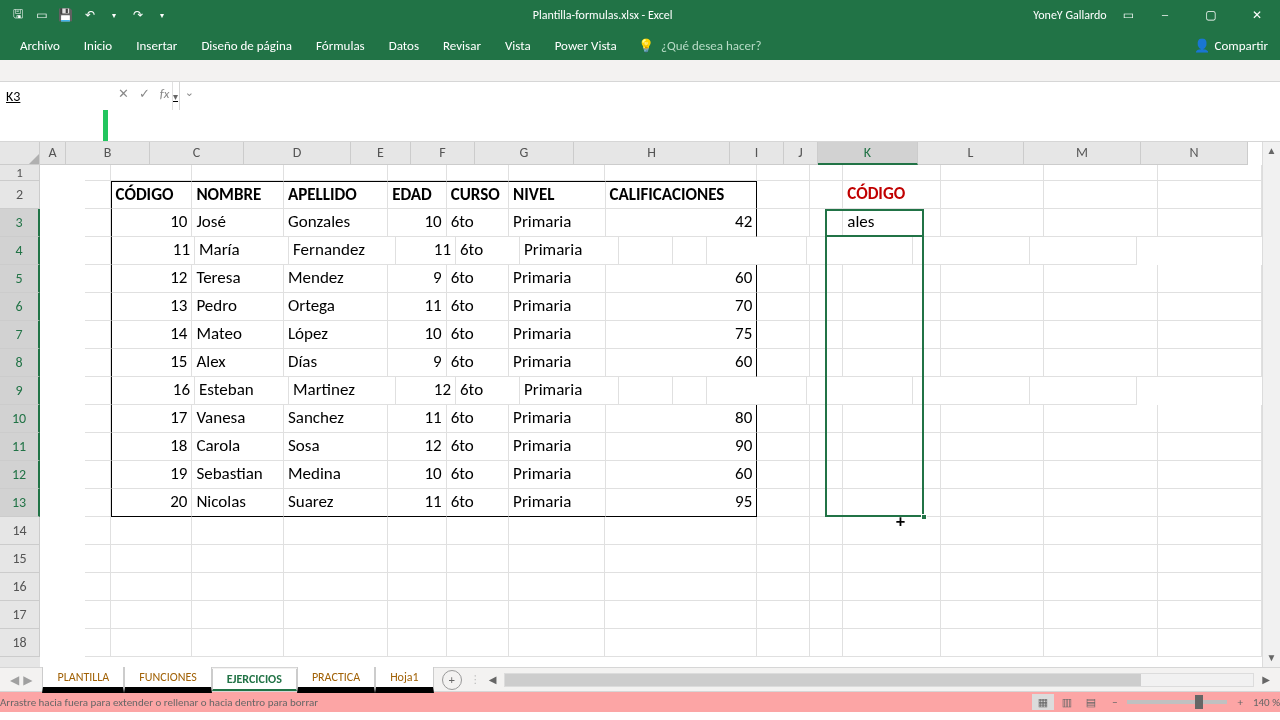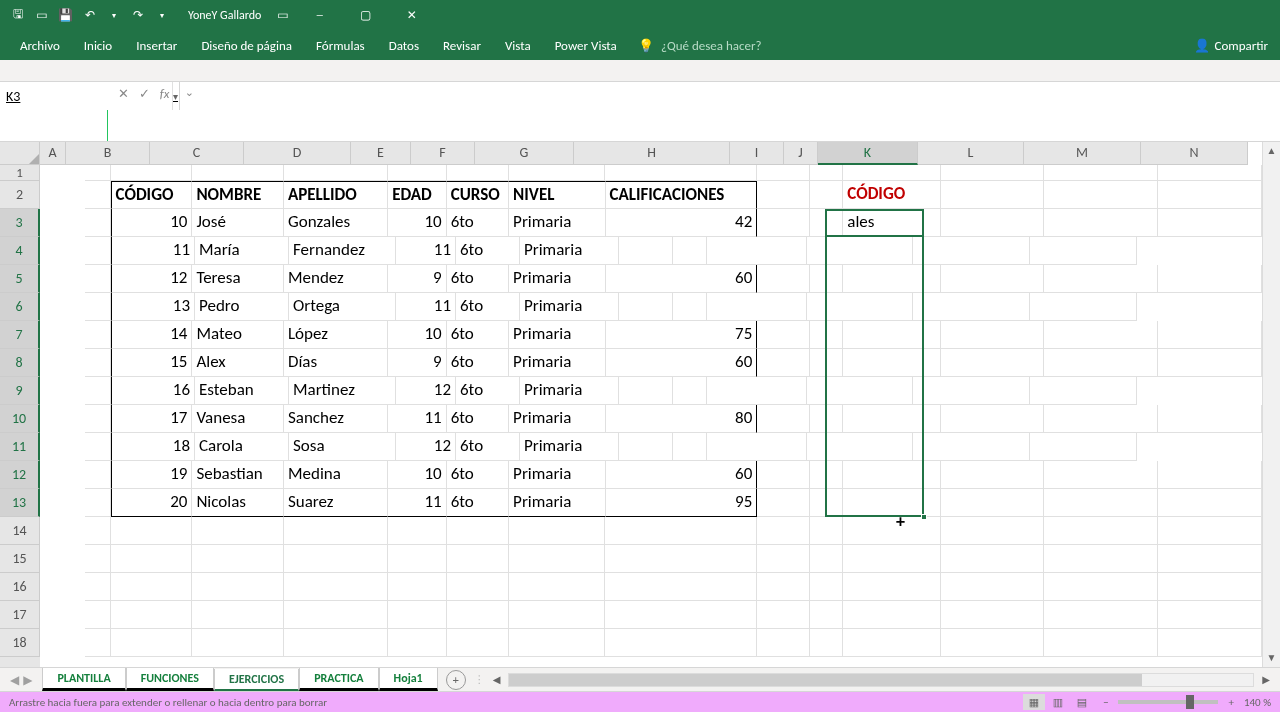--- a/index.html
+++ b/index.html
@@ -16,21 +16,21 @@
 .ribbon-tabs { height: 30px; background: #217346; display: flex; align-items: center; padding-left: 8px; font-size: 13px; }
 .ribbon-tabs .tab { padding: 6px 12px; color: #fff; cursor: pointer; }
 .ribbon-tabs .tab.file { background: #217346; }
 .ribbon-tabs .tellme { color: #b7dbc6; display:flex; align-items:center; gap:6px; margin-left:10px;}
 .ribbon-tabs .spacer { flex:1; }
 .ribbon-tabs .share { color:#fff; display:flex; align-items:center; gap:4px; padding:0 12px;}
 
 .ribbon-body { height: 22px; background: #f3f2f1; border-bottom: 1px solid #d6d6d6; }
 
 .formula-bar { height: 60px; display: flex; border-bottom: 1px solid #d6d6d6; }
-.name-box-wrap { width: 108px; border-right: 1px solid #22c55e; display: flex; text-decoration: underline; }
+.name-box-wrap { width: 108px; border-right: 5px solid #22c55e; display: flex; text-decoration: underline; }
 .name-box { flex:1; height: 28px; padding: 4px 6px; font-size: 14px; border: none; outline: none; }
 .name-box-arrow { width: 18px; display:flex; align-items:center; justify-content:center; font-size:10px; color:#666; border-left:1px solid #e0e0e0; height:28px; cursor:pointer;}
 .fx-btns { display:flex; align-items:flex-start; padding-top:4px; gap:10px; padding-left:10px; padding-right:10px; border-right:1px solid #d6d6d6; height:28px;}
 .fx-btns span { color:#888; font-size:13px; cursor:pointer;}
 .fx { font-style: italic; color:#333; }
 .formula-input { flex:1; resize:none; border:none; outline:none; font-size:14px; padding:5px 8px; font-family: Calibri, sans-serif;}
 .fb-expand { width:18px; display:flex; align-items:flex-start; justify-content:center; padding-top:4px; cursor:pointer; color:#888; font-size:11px;}
 
 .grid-area { position: relative; height: 525px; overflow: hidden; background:#fff; }
 .col-headers { position:absolute; top:0; left:0; right:18px; height:23px; display:flex; }
@@ -58,30 +58,30 @@
 .sel-outline { position:absolute; border:2px solid #217346; pointer-events:none; }
 .fill-handle { position:absolute; width:6px; height:6px; background:#217346; border:1px solid #fff; cursor:crosshair; }
 .cross-cursor { position:absolute; font-size:18px; color:#000; pointer-events:none; font-weight:bold;}
 
 .vscroll { position:absolute; top:0; right:0; width:18px; bottom:0; background:#f1f1f1; border-left:1px solid #dcdcdc;}
 .vscroll .arrow { height:18px; text-align:center; font-size:10px; color:#666; line-height:18px; cursor:pointer;}
 
 .sheet-tabs-bar { height:24px; display:flex; align-items:center; border-top:1px solid #d6d6d6; background:#f3f2f1; font-size:12px; }
 .sheet-nav { display:flex; gap:4px; padding:0 10px; color:#a0a0a0;}
 .sheet-nav span { cursor:pointer; }
-.sheet-tab { padding:3px 14px; border:1px solid #ccc; border-top:none; background:#fff; cursor:pointer; color:#15803d; border-bottom:3px solid #000000;font-weight:bold;}
+.sheet-tab { padding:3px 14px; border:1px solid #ccc; border-top:none; background:#fff; cursor:pointer; color:#a16207; border-bottom:6px solid #000000;}
 .sheet-tab.active { background:#fff; color:#217346; font-weight:bold; border-bottom:2px solid #217346; }
 .add-sheet { width:20px; height:20px; border:1px solid #999; border-radius:50%; display:flex; align-items:center; justify-content:center; margin-left:8px; cursor:pointer; font-size:12px; color:#666;}
 .hscroll-area { flex:1; display:flex; align-items:center; padding:0 8px; gap:6px;}
 .hscroll-split { color:#bbb; font-size:11px;}
 .hscroll-arrow { color:#666; font-size:10px; cursor:pointer; padding:0 2px;}
 .hscroll-track { flex:1; height:14px; background:#f1f1f1; border:1px solid #dcdcdc; position:relative;}
 .hscroll-thumb{ position:absolute; left:0; width:85%; top:0; bottom:0; background:#cdcdcd;}
 
-.status-bar { height:21px; background:#f0abfc; border-top:1px solid #d6d6d6; display:flex; align-items:center; font-size:11px; color:#666; padding:0 9px;}
+.status-bar { height:21px; background:#fca5a5; border-top:1px solid #d6d6d6; display:flex; align-items:center; font-size:11px; color:#666; padding:0 0;}
 .status-bar .msg { flex:1; }
 .view-btns { display:flex; gap:2px; margin-right:6px;}
 .view-btn { width:22px; height:16px; border:1px solid transparent; display:flex; align-items:center; justify-content:center; cursor:pointer; font-size:11px;}
 .view-btn.active { background:#dcdcdc; }
 .zoom { display:flex; align-items:center; gap:6px;}
 .zoom-slider { width:100px; height:4px; background:#c0c0c0; position:relative;}
 .zoom-slider .thumb { position:absolute; width:8px; height:14px; background:#666; top:-5px; left:68%;}
 .zoom-btn { cursor:pointer; padding:0 4px; }
 
 
@@ -93,20 +93,21 @@
 <div class="title-bar">
   <div class="qat">
     <span>🖫</span>
     <span>▭</span>
     <span>💾</span>
     <span>↶</span>
     <span style="font-size:8px">▾</span>
     <span>↷</span>
     <span style="font-size:8px">▾</span>
   </div>
+  <div class="title">Plantilla-formulas.xlsx  -  Excel</div>
   <div class="user">YoneY Gallardo</div>
   <span style="padding:0 8px">▭</span>
   <div class="win-controls">
     <span>─</span>
     <span>▢</span>
     <span>✕</span>
   </div>
 </div>
 
 <div class="ribbon-tabs">
@@ -267,20 +268,21 @@
         <div class="cell cN"></div>
       </div>
       <div class="cell-row">
         <div class="cell cA"></div>
         <div class="cell cB num tbl-l">13</div>
         <div class="cell cC">Pedro</div>
         <div class="cell cD">Ortega</div>
         <div class="cell cE num">11</div>
         <div class="cell cF">6to</div>
         <div class="cell cG">Primaria</div>
+        <div class="cell cH num tbl-r">70</div>
         <div class="cell cI"></div>
         <div class="cell cJ"></div>
         <div class="cell cK"></div>
         <div class="cell cL"></div>
         <div class="cell cM"></div>
         <div class="cell cN"></div>
       </div>
       <div class="cell-row">
         <div class="cell cA"></div>
         <div class="cell cB num tbl-l">14</div>
@@ -345,20 +347,21 @@
         <div class="cell cN"></div>
       </div>
       <div class="cell-row">
         <div class="cell cA"></div>
         <div class="cell cB num tbl-l">18</div>
         <div class="cell cC">Carola</div>
         <div class="cell cD">Sosa</div>
         <div class="cell cE num">12</div>
         <div class="cell cF">6to</div>
         <div class="cell cG">Primaria</div>
+        <div class="cell cH num tbl-r">90</div>
         <div class="cell cI"></div>
         <div class="cell cJ"></div>
         <div class="cell cK"></div>
         <div class="cell cL"></div>
         <div class="cell cM"></div>
         <div class="cell cN"></div>
       </div>
       <div class="cell-row">
         <div class="cell cA"></div>
         <div class="cell cB num tbl-l">19</div>

